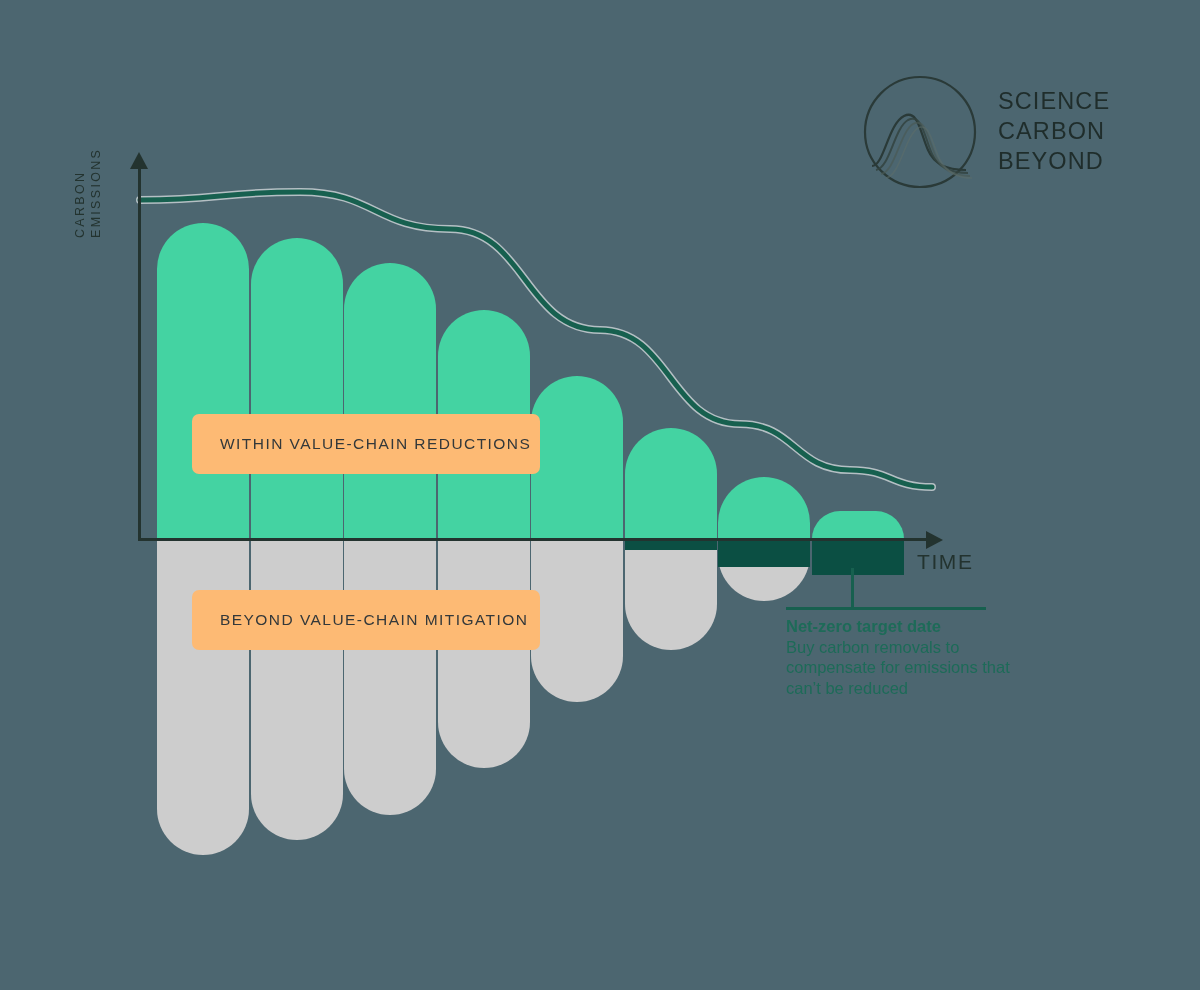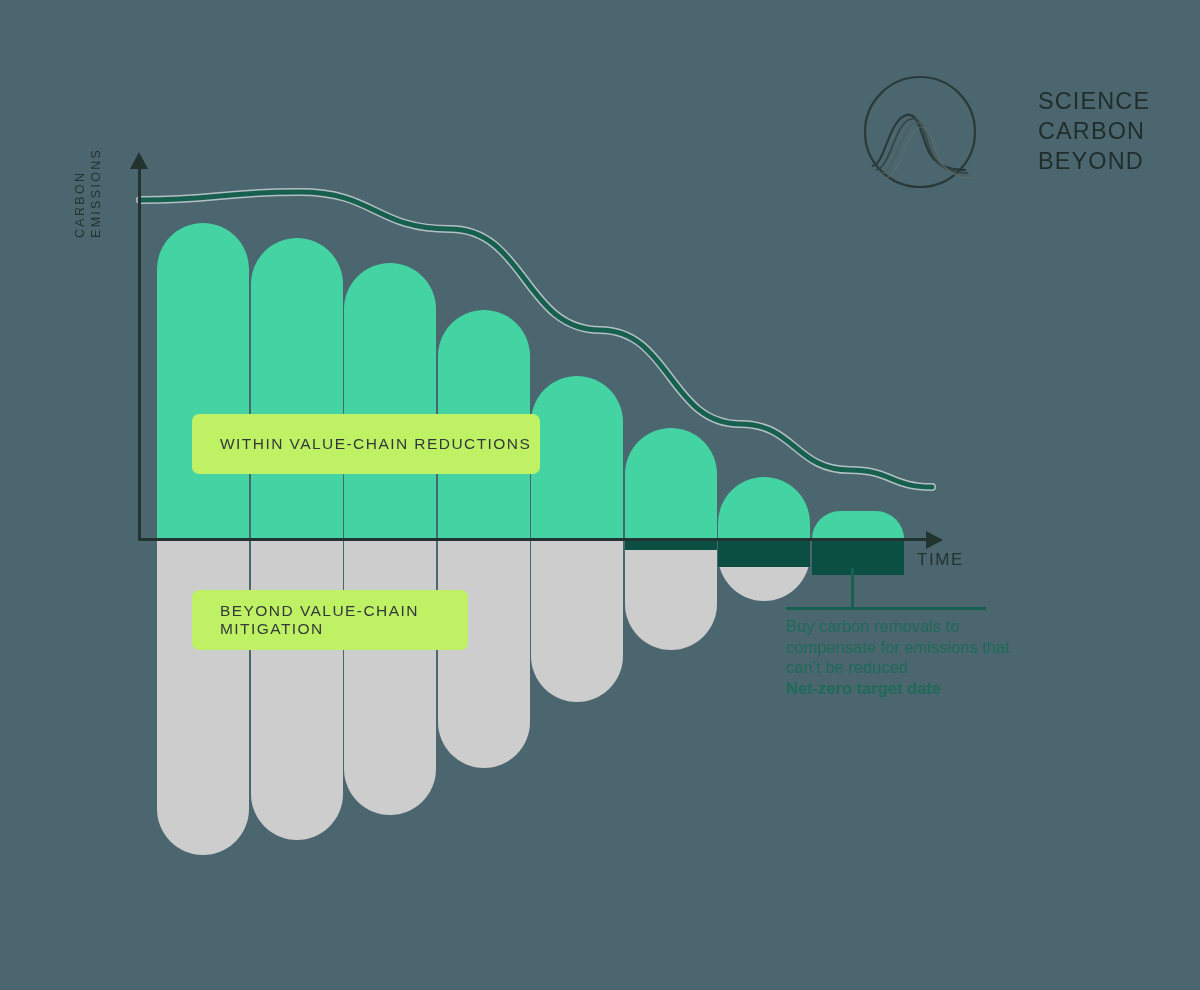--- a/index.html
+++ b/index.html
@@ -47,21 +47,20 @@
     position: absolute;
     left: 136px;
     top: 12px;
     width: 140px;
     color: #1f2d2b;
     font-size: 23.5px;
     letter-spacing: 1.1px;
     line-height: 30px;
     font-weight: 400;
     white-space: nowrap;
-    margin-left: 40px;
   }
   #logo-wordmark div { display: block; }
 
   
   .axis-line {
     position: absolute;
     background: #23332f;
   }
   #y-axis {
     left: 138px;
@@ -107,21 +106,21 @@
     line-height: 16px;
     text-align: left;
     white-space: nowrap;
   }
   #y-axis-label div { display: block; }
   #x-axis-label {
     position: absolute;
     left: 917px;
     top: 550px;
     color: #23332f;
-    font-size: 17px;
+    font-size: 21px;
     letter-spacing: 1.6px;
   }
   .bar-up {
     position: absolute;
     background: #44d3a2;
     border-top-left-radius: 999px;
     border-top-right-radius: 999px;
   }
   .bar-down {
     position: absolute;
@@ -140,32 +139,32 @@
     left: 0;
     top: 0;
     width: 1200px;
     height: 990px;
     pointer-events: none;
   }
 
   
   .callout {
     position: absolute;
-    background: #bef264;
+    background: #fdba74;
     border-radius: 7px;
     display: flex;
     align-items: center;
     color: #33383a;
     font-size: 15.5px;
     letter-spacing: 1.45px;
     padding-left: 28px;
     box-sizing: border-box;
   }
   #callout-within  { left: 192px; top: 414px; width: 348px; height: 60px; }
-  #callout-beyond  { left: 192px; top: 590px; width: 276px; height: 60px; }
+  #callout-beyond  { left: 192px; top: 590px; width: 348px; height: 60px; }
 
   
   #netzero-tick-vert {
     position: absolute;
     left: 851px;
     top: 568px;
     width: 3px;
     height: 41px;
     background: #17604f;
   }
@@ -245,17 +244,17 @@
     <div>EMISSIONS</div>
   </div>
   <div id="x-axis-label">TIME</div>
 
   <div class="callout" id="callout-within">WITHIN VALUE-CHAIN REDUCTIONS</div>
   <div class="callout" id="callout-beyond">BEYOND VALUE-CHAIN MITIGATION</div>
 
   <div id="netzero-tick-vert"></div>
   <div id="netzero-tick-horz"></div>
   <div id="netzero-text">
+    <span id="netzero-title">Net-zero target date</span>
     <span id="netzero-body">Buy carbon removals to compensate for emissions that can’t be reduced</span>
-    <span id="netzero-title">Net-zero target date</span>
   </div>
 
 </div>
 
 </body></html>

